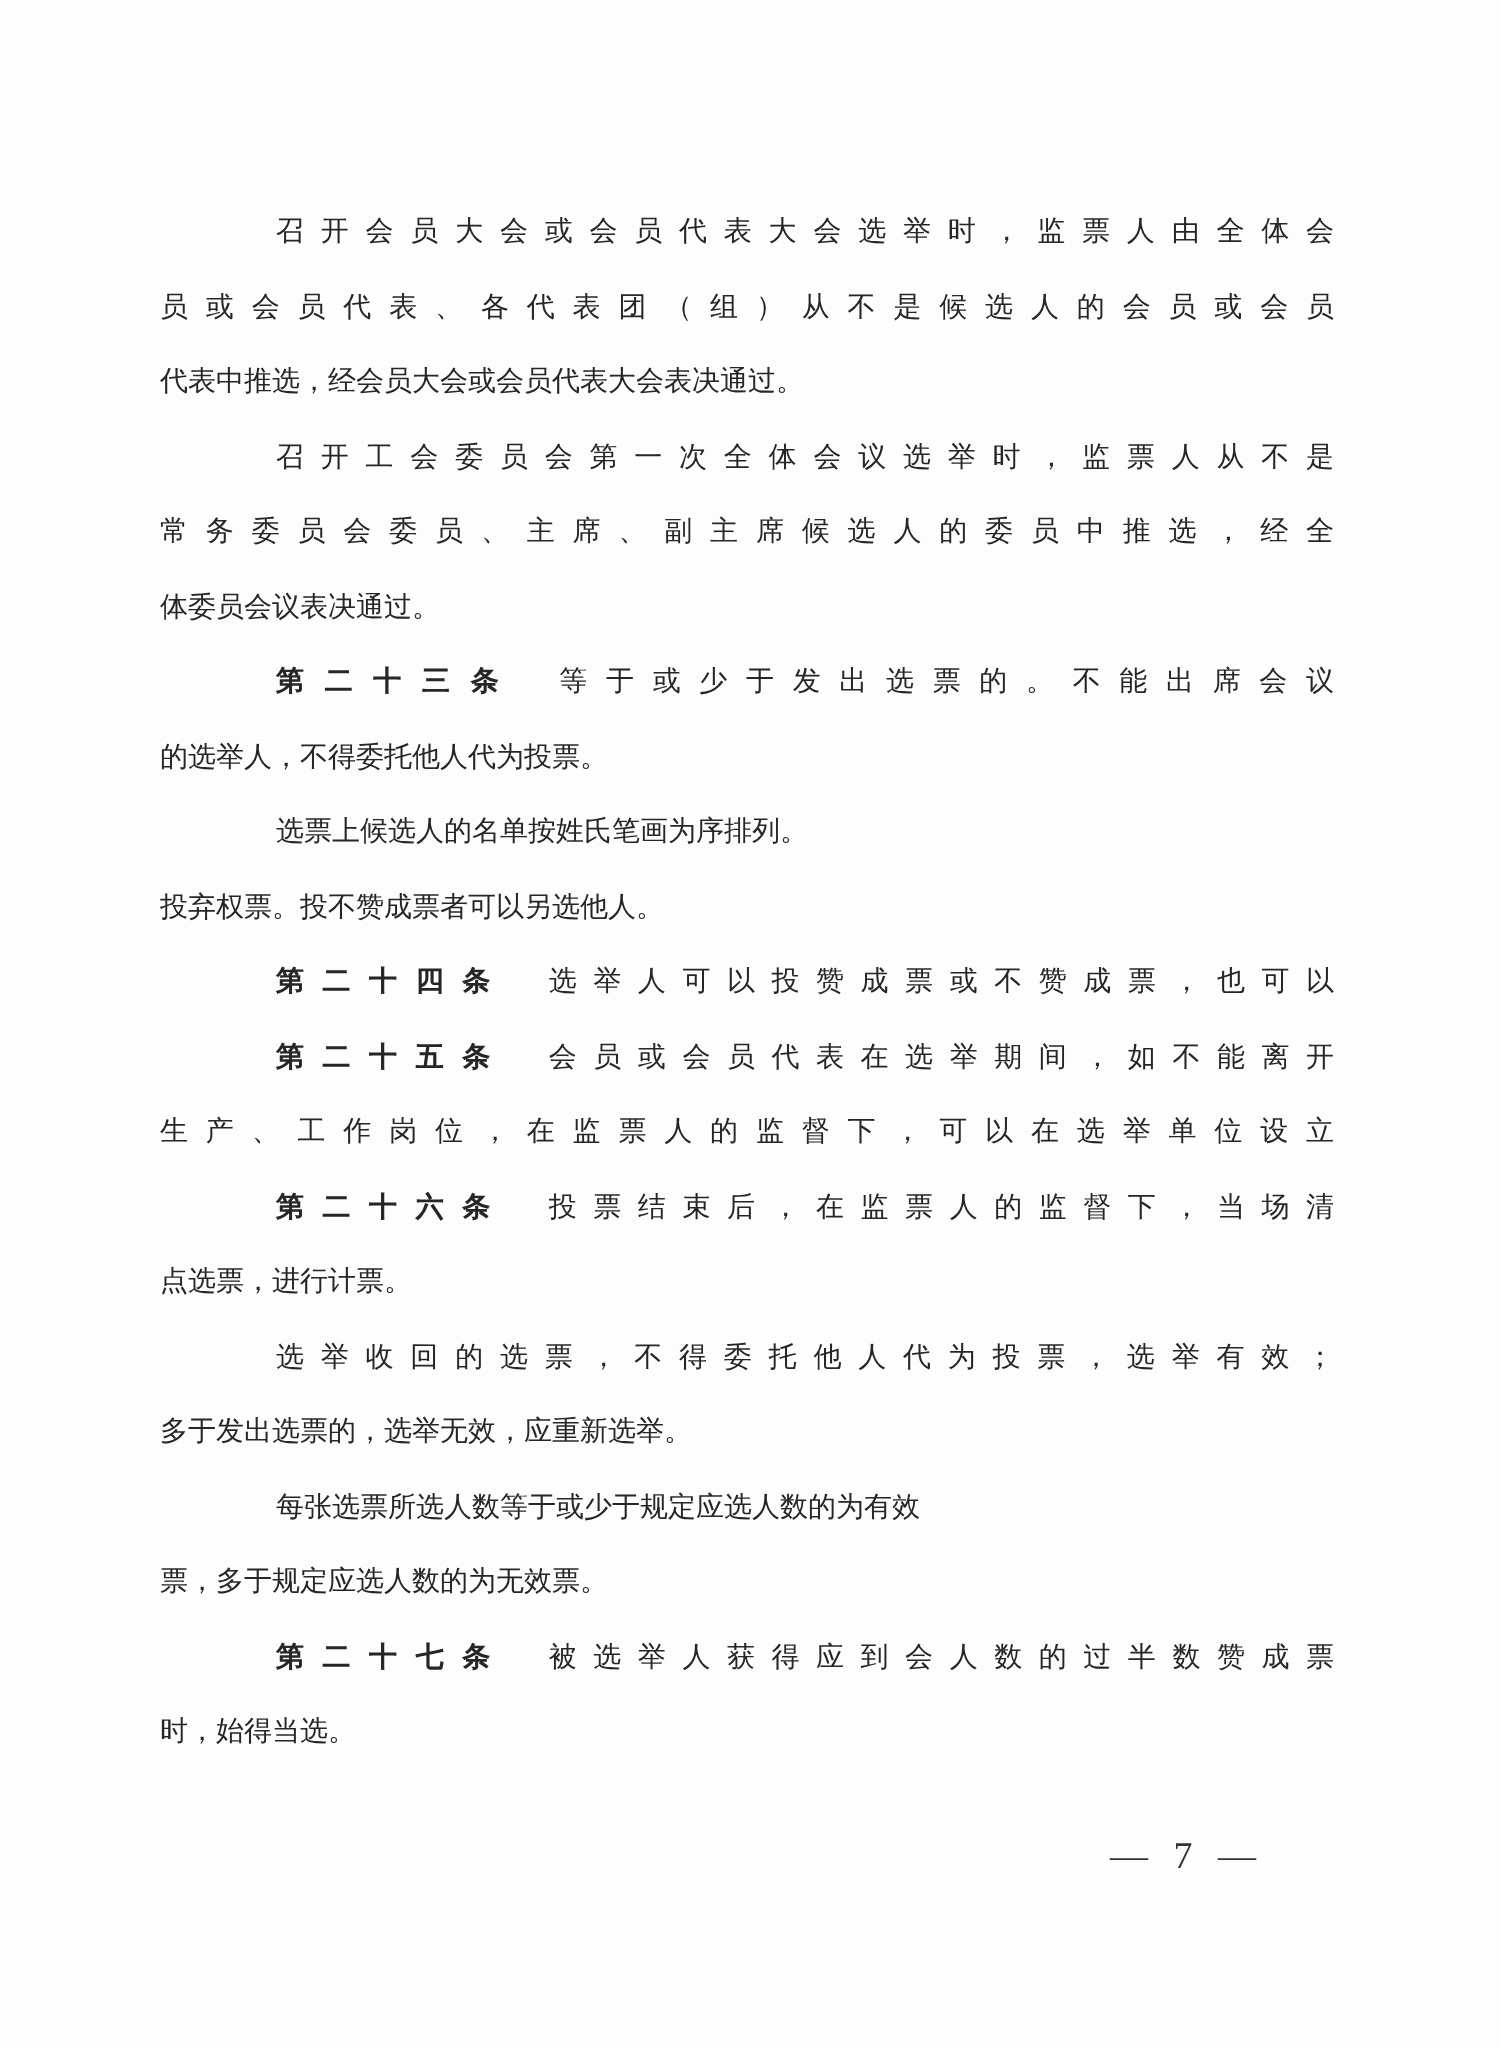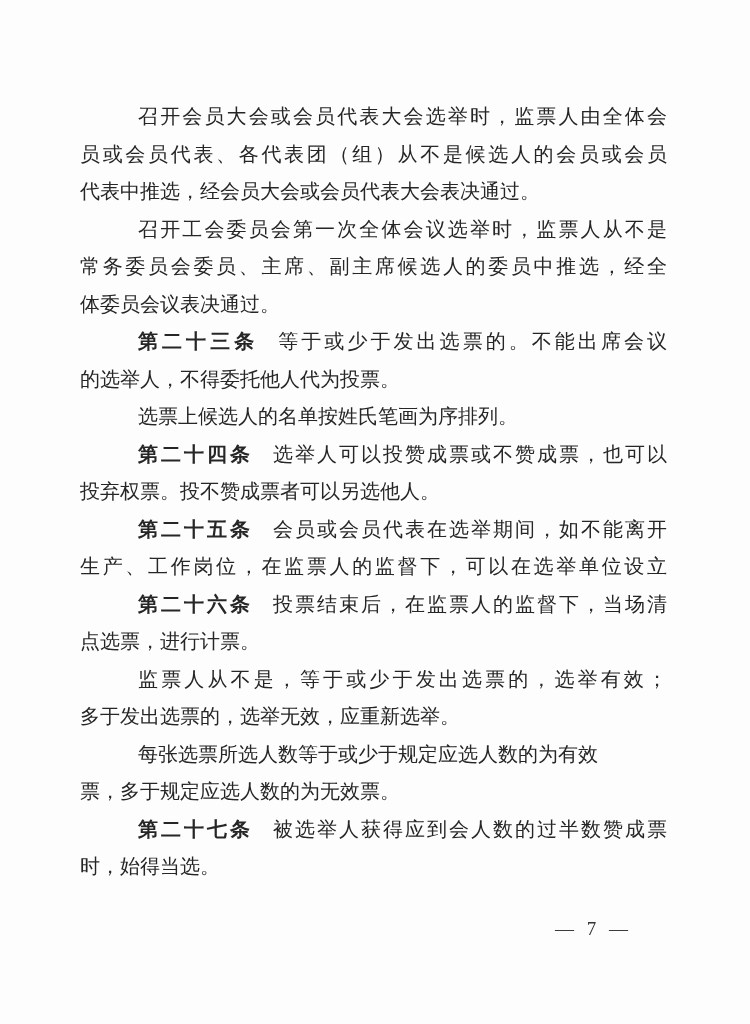--- a/index.html
+++ b/index.html
@@ -21,21 +21,21 @@
     position: absolute;
     top: 98px;
     left: 80px;
     width: 587px;
   }
   .para {
     margin: 0;
     padding: 0;
   }
   .line {
-    font-size: 20px;
+    font-size: 14px;
     line-height: 37.5px;
     height: 37.5px;
     text-align: justify;
     text-align-last: justify;
     text-justify: inter-character;
     overflow: hidden;
     white-space: nowrap;
   }
   .line.open {
     text-align-last: left;
@@ -78,36 +78,36 @@
     <div class="para">
       <div class="line indent flush"><span class="term">第二十三条</span><span>等于或少于发出选票的。不能出席会议</span></div>
       <div class="line open">的选举人，不得委托他人代为投票。</div>
     </div>
 
     <div class="para">
       <div class="line indent open">选票上候选人的名单按姓氏笔画为序排列。</div>
     </div>
 
     <div class="para">
+      <div class="line open">投弃权票。投不赞成票者可以另选他人。</div>
       <div class="line indent flush"><span class="term">第二十四条</span><span>选举人可以投赞成票或不赞成票，也可以</span></div>
-      <div class="line open">投弃权票。投不赞成票者可以另选他人。</div>
     </div>
 
     <div class="para">
       <div class="line indent flush"><span class="term">第二十五条</span><span>会员或会员代表在选举期间，如不能离开</span></div>
       <div class="line flush">生产、工作岗位，在监票人的监督下，可以在选举单位设立</div>
     </div>
 
     <div class="para">
       <div class="line indent flush"><span class="term">第二十六条</span><span>投票结束后，在监票人的监督下，当场清</span></div>
       <div class="line open">点选票，进行计票。</div>
     </div>
 
     <div class="para">
-      <div class="line indent flush">监票人从不是，等于或少于发出选票的，选举有效；</div>
+      <div class="line indent flush">选举收回的选票，不得委托他人代为投票，选举有效；</div>
       <div class="line open">多于发出选票的，选举无效，应重新选举。</div>
     </div>
 
     <div class="para">
       <div class="line indent open">每张选票所选人数等于或少于规定应选人数的为有效</div>
       <div class="line open">票，多于规定应选人数的为无效票。</div>
     </div>
 
     <div class="para">
       <div class="line indent flush"><span class="term">第二十七条</span><span>被选举人获得应到会人数的过半数赞成票</span></div>

